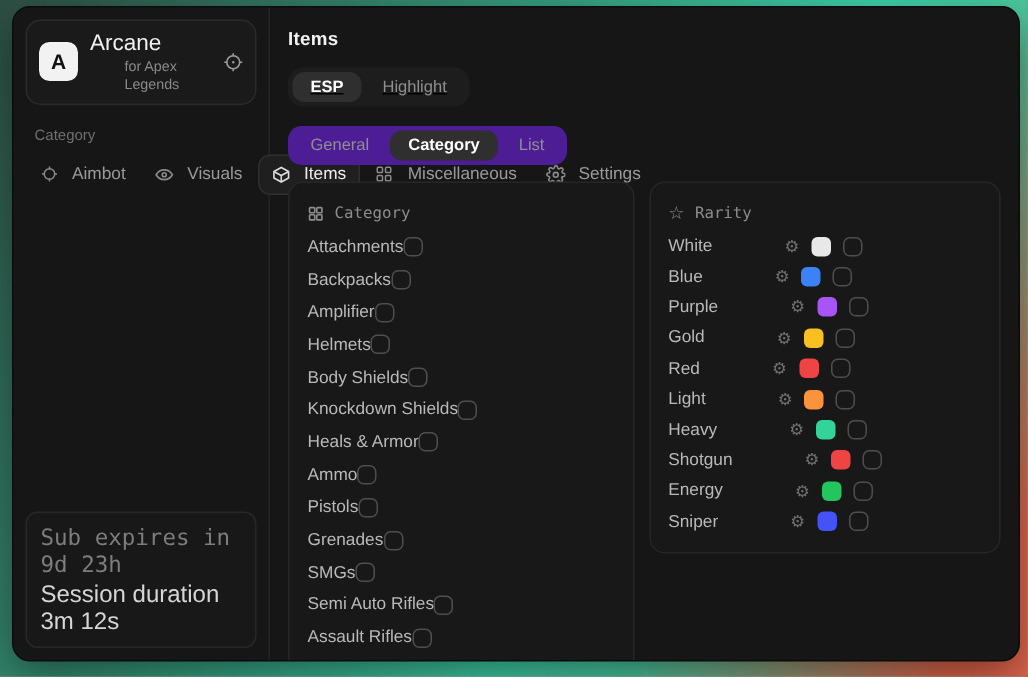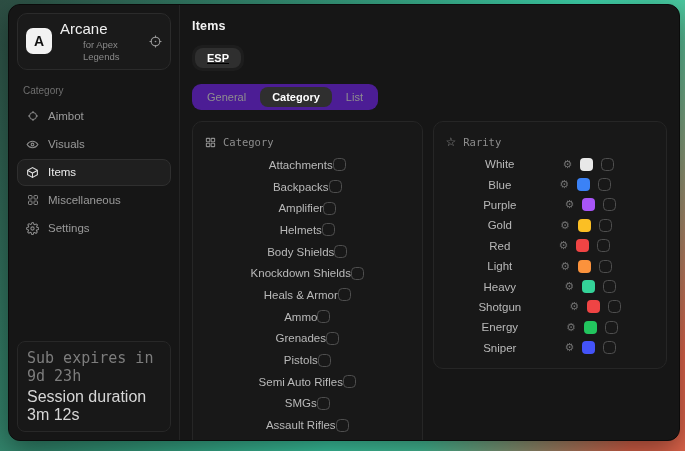--- a/index.html
+++ b/index.html
@@ -27,21 +27,21 @@
   .logo-badge{
     width:26px; height:26px; background:#f2f2f2; border-radius:7px;
     display:flex; align-items:center; justify-content:center;
     color:#111; font-weight:bold; font-size:14px; flex:0 0 26px;
   }
   .logo-meta{ line-height:1.25; }
   .logo-name{ font-size:15px; font-weight:normal; color:#f0f0f0; }
   .logo-sub{ font-size:9.5px; color:#8a8a8a;padding-left:23px; }
   .logo-action{ margin-left:auto; color:#9a9a9a; display:flex; }
   .section-label{ margin:15px 6px 7px; font-size:10px; color:#6f6f6f; }
-  .nav{ display:flex; flex-direction:column; gap:1px; }
+  .nav{ display:flex; flex-direction:row; gap:1px; }
   .nav-item{
     height:27px; padding:0 8px; display:flex; align-items:center; gap:9px;
     color:#9a9a9a; font-size:11.5px; border-radius:8px; border:1px solid transparent;
     cursor:default;
   }
   .nav-item .nicon{ display:flex; color:#8a8a8a; width:13px; justify-content:center; }
   .nav-item.active{ background:#1f1f1f; border-color:#2f2f2f; color:#ececec; }
   .nav-item.active .nicon{ color:#dcdcdc; }
   .sidebar-spacer{ flex:1; }
   .session-card{
@@ -67,21 +67,21 @@
     background:#181818; border:1px solid #262626; border-radius:10px;
     padding:8px 12px 10px;
   }
   .card-category{ width:232px; height:346px; }
   .card-rarity{ width:236px; }
   .card-head{
     display:flex; align-items:center; gap:7px; height:24px;
     font-family:"DejaVu Sans Mono", monospace; font-size:10.5px; color:#8d8d8d;
   }
   .card-head .cicon{ display:flex; color:#8d8d8d; }
-  .row{ display:flex; align-items:center; justify-content:center; height:21.7px; }
+  .row{ display:flex; align-items:center; justify-content:flex-start; height:21.7px; }
   .row-rarity{ height:20.4px;gap:48px; }
   .row-label{ font-size:11.5px; color:#b9b9b9; }
   .row-right{ display:flex; align-items:center; gap:8px; }
   .checkbox{
     width:13px; height:13px; border:1.5px solid #4e4e4e; border-radius:4.5px;
     background:transparent; flex:0 0 13px; cursor:default;
   }
   .swatch{ width:13px; height:13px; border-radius:4px; flex:0 0 13px; cursor:default; }
   .mini-gear{
     font-size:11px; color:#707070; line-height:1; cursor:default;
@@ -171,20 +171,21 @@
       <div class="session-line2">Session duration 3m 12s</div>
     </div>
   </div>
 
   <div class="main">
 
     <div class="page-title">Items</div>
 
     <div class="seg">
       <div class="seg-opt active">ESP</div>
+      <div class="seg-opt">Highlight</div>
     </div>
 
     <div class="tabs">
       <div class="tabs-inner">
         <div class="seg-opt">General</div>
         <div class="seg-opt active">Category</div>
         <div class="seg-opt">List</div>
       </div>
     </div>
 
@@ -229,33 +230,33 @@
         </div>
         <div class="row">
           <span class="row-label">Heals &amp; Armor</span>
           <span class="checkbox"></span>
         </div>
         <div class="row">
           <span class="row-label">Ammo</span>
           <span class="checkbox"></span>
         </div>
         <div class="row">
+          <span class="row-label">Pistols</span>
+          <span class="checkbox"></span>
+        </div>
+        <div class="row">
           <span class="row-label">Grenades</span>
           <span class="checkbox"></span>
         </div>
         <div class="row">
-          <span class="row-label">Pistols</span>
+          <span class="row-label">SMGs</span>
           <span class="checkbox"></span>
         </div>
         <div class="row">
           <span class="row-label">Semi Auto Rifles</span>
-          <span class="checkbox"></span>
-        </div>
-        <div class="row">
-          <span class="row-label">SMGs</span>
           <span class="checkbox"></span>
         </div>
         <div class="row">
           <span class="row-label">Assault Rifles</span>
           <span class="checkbox"></span>
         </div>
         <div class="row">
           
           
         </div>

